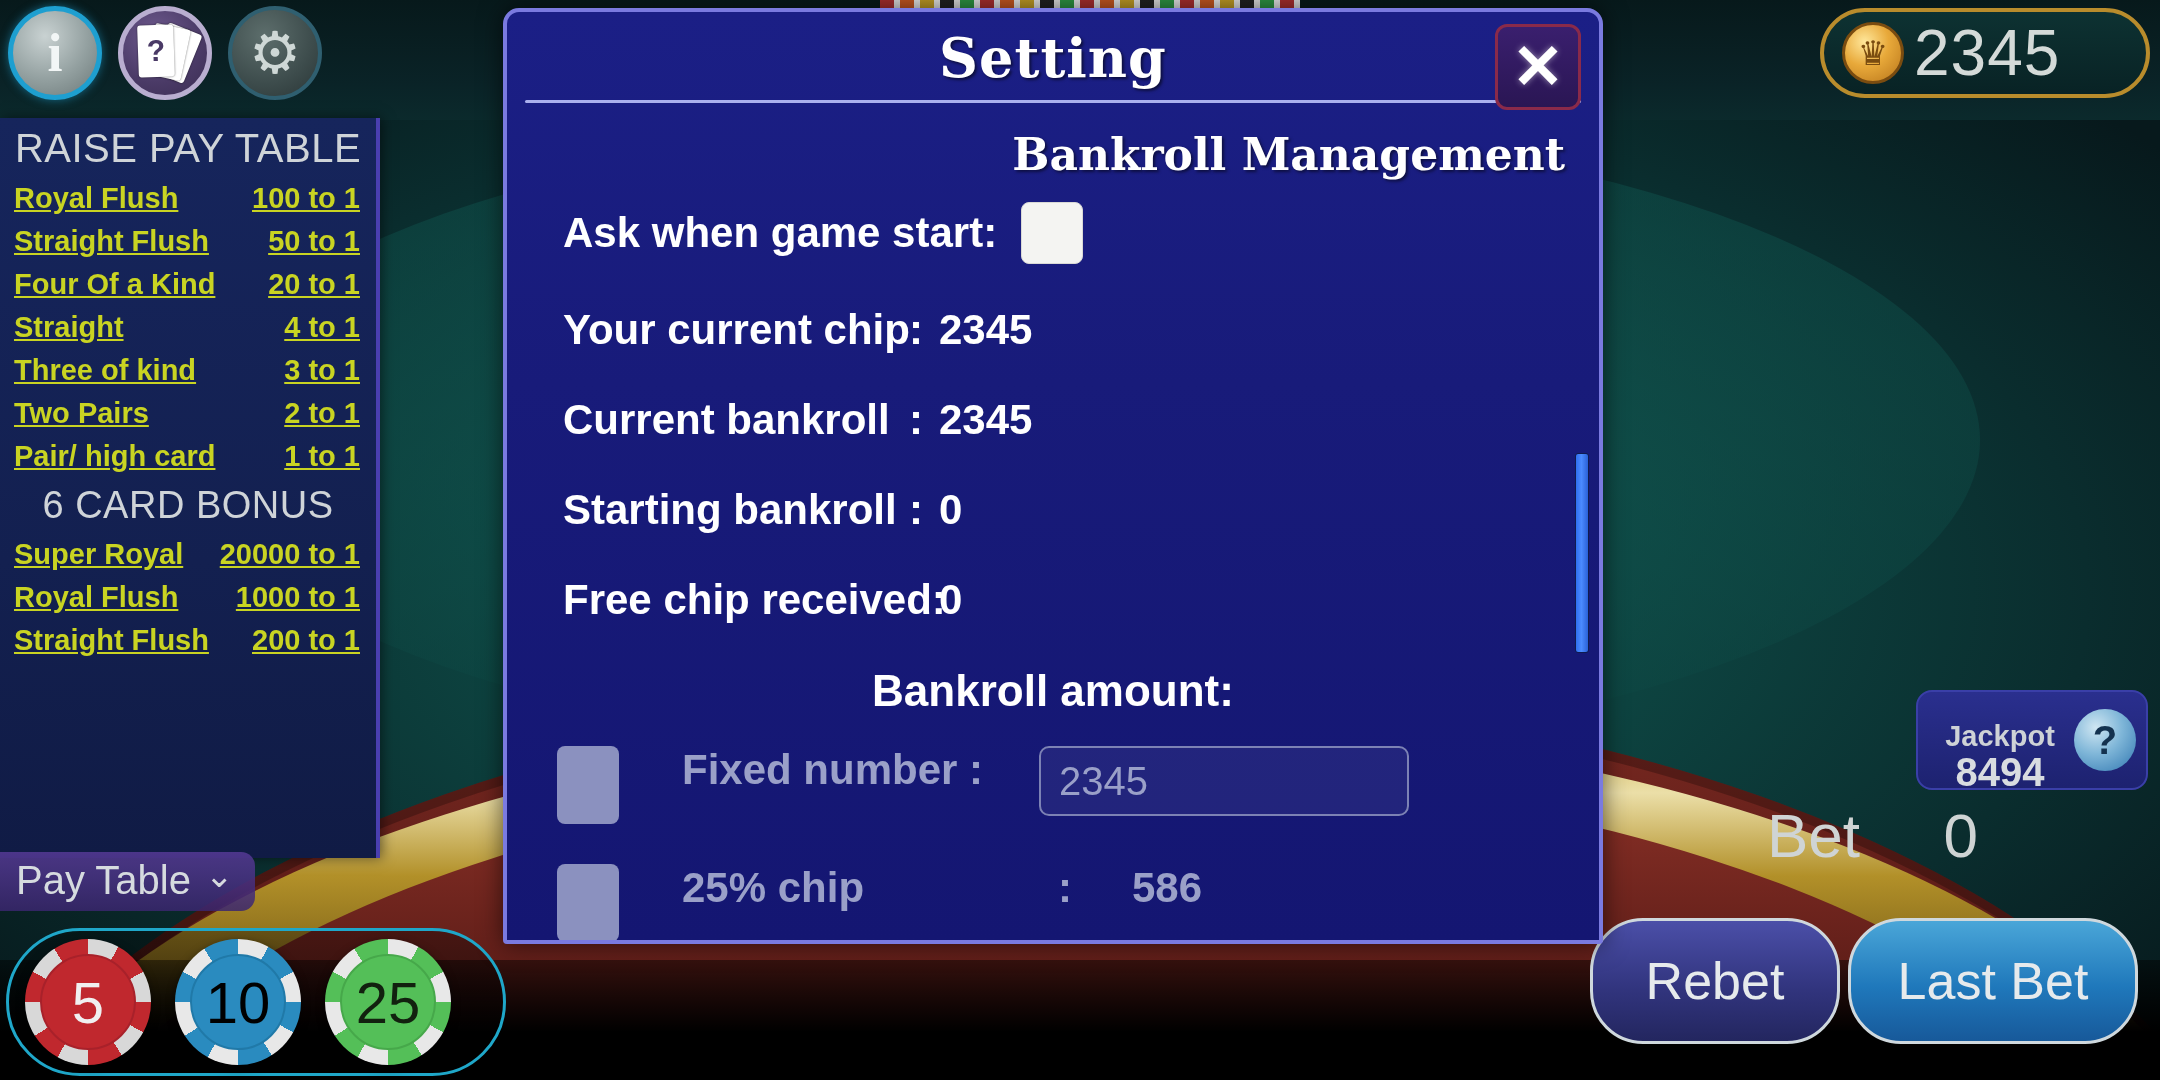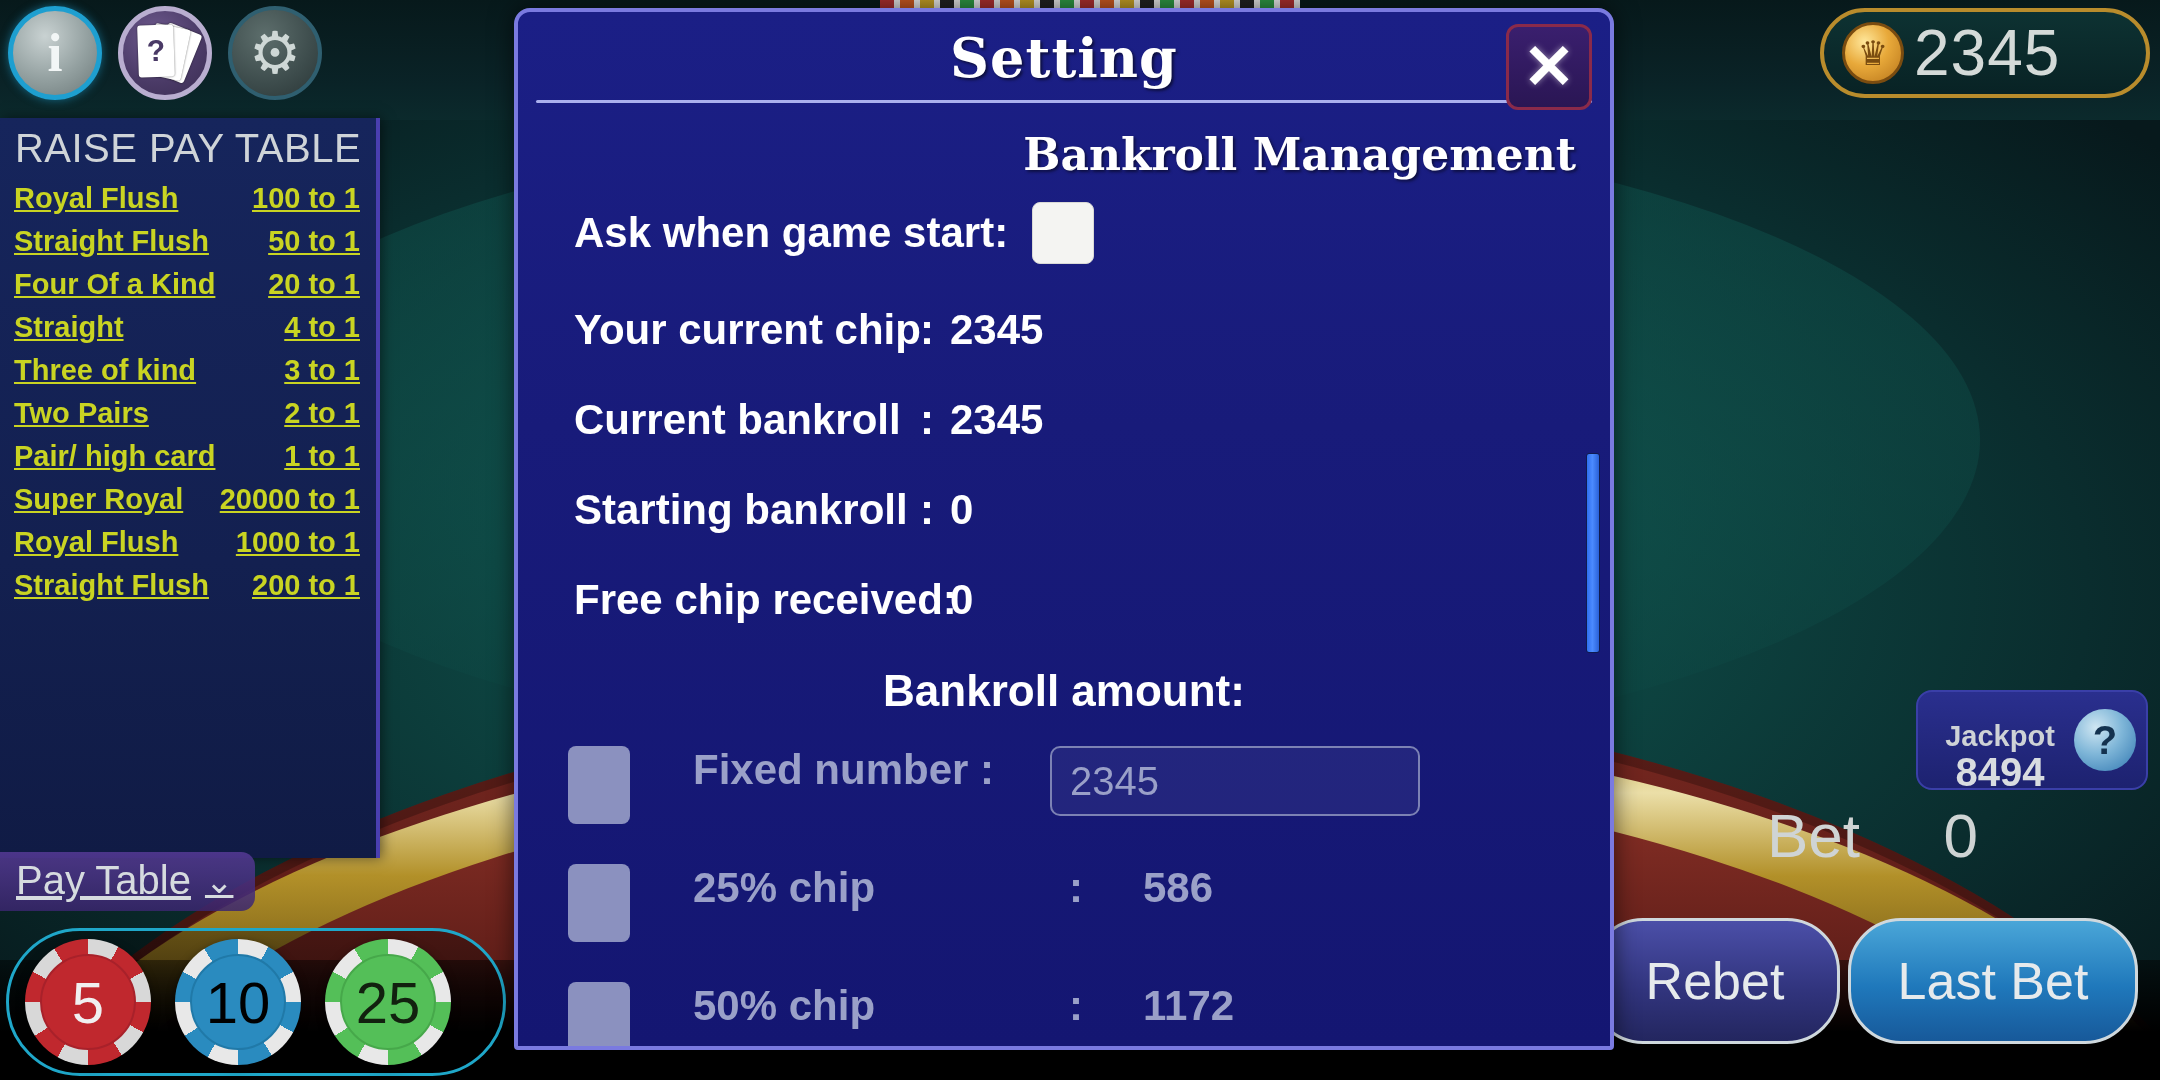--- a/index.html
+++ b/index.html
@@ -132,21 +132,21 @@
     padding:5px 4px 5px 2px;
     text-decoration:underline;
   }
   .pt-row .v{ white-space:nowrap; }
 
   .paytable-btn{
     position:absolute; left:0; top:852px; z-index:6;
     padding:6px 22px 8px 16px; border-radius:0 14px 14px 0;
     background:linear-gradient(180deg, rgba(86,58,150,.85), rgba(58,38,110,.85));
     color:#d6dbdf; font:400 40px "Liberation Sans",sans-serif;
-    display:flex; align-items:center; gap:14px;text-decoration:underline;
+    display:flex; align-items:flex-start; gap:14px;
   }
   .chev{ font-size:34px; line-height:1; }
 
   
   .chip-tray{
     position:absolute; left:6px; bottom:4px; z-index:5;
     width:500px; height:148px; border-radius:78px;
     border:3px solid #1fa7c9;
     background:linear-gradient(180deg, rgba(0,0,0,.32), rgba(0,0,0,.5));
     display:flex; align-items:center; gap:24px; padding-left:16px;
@@ -210,21 +210,21 @@
     right:320px; width:250px;
     background:linear-gradient(180deg,#4b4fa8 0%, #32357f 55%, #23265f 100%);
   }
   .btn-lastbet{
     right:22px; width:290px;
     background:linear-gradient(180deg,#4aa6d8 0%, #1f78bb 55%, #17599a 100%);
   }
 
   
   .modal{
-    position:absolute; left:514px; top:8px; width:1100px; height:1042px; z-index:40;
+    position:absolute; left:503px; top:8px; width:1100px; height:936px; z-index:40;
     background:linear-gradient(180deg,#1b1f86 0%, #181b7a 40%, #141672 100%);
     border:4px solid #7a7ae0;
     border-radius:16px 16px 4px 4px;
     box-shadow:0 0 24px rgba(0,0,0,.6);
     overflow:hidden;
   }
   .modal-title{
     text-align:center; color:#ffffff;
     font:700 54px "DejaVu Serif", serif;
     letter-spacing:1px; padding:14px 0 10px 0;
@@ -354,20 +354,21 @@
       </div>
       <div class="pt-row">
         <span class="h">Two Pairs</span>
         <span class="v">2 to 1</span>
       </div>
       <div class="pt-row">
         <span class="h">Pair/ high card</span>
         <span class="v">1 to 1</span>
       </div>
     </div>
+    <div class="pt-head small">6 CARD BONUS</div>
     <div>
       <div class="pt-row">
         <span class="h">Super Royal</span>
         <span class="v">20000 to 1</span>
       </div>
       <div class="pt-row">
         <span class="h">Royal Flush</span>
         <span class="v">1000 to 1</span>
       </div>
       <div class="pt-row">

